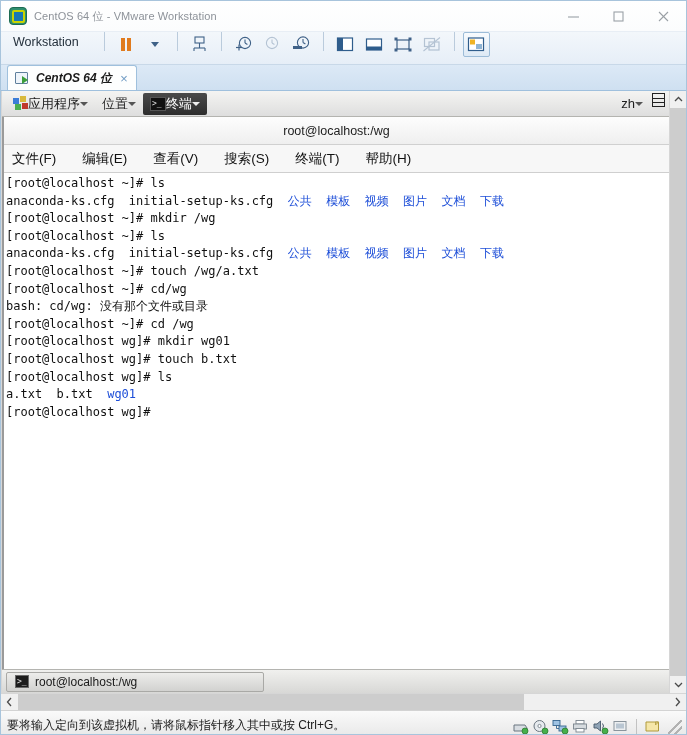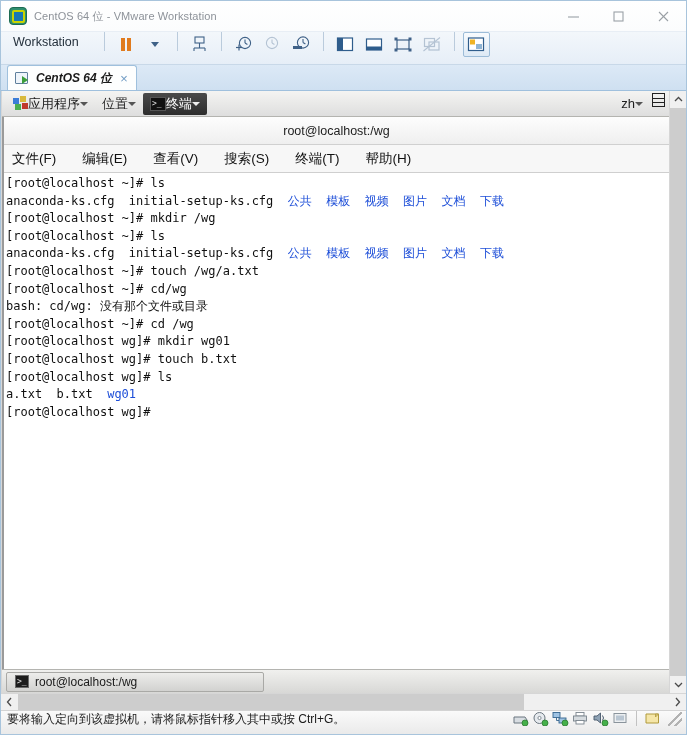--- a/index.html
+++ b/index.html
@@ -269,21 +269,21 @@
     color: #5a5a5a;
   }
   .h-thumb { flex: 0 0 506px; background: #cdcdcd; }
   .h-rest { flex: 1 1 auto; background: #f0f0f0; }
 
   
   .statusbar {
     flex: 0 0 24px; height: 24px;
     background: linear-gradient(#fafafa, #eaeaea);
     border-top: 1px solid #d3d3d3;
-    display: flex; align-items: flex-start;
+    display: flex; align-items: flex-end;
     padding: 0 4px 0 6px;
     font-size: 12px; color: #1b1b1b;
   }
   .status-msg { white-space: nowrap; }
   .status-icons { margin-left: auto; display: flex; align-items: center; gap: 3px; }
   .st-ico { width: 17px; height: 15px; position: relative; display:block; }
   .st-sep { width: 1px; height: 15px; background: #c2c2c2; margin: 0 4px; }
   .grip {
     width: 14px; height: 14px; margin-left: 4px;
     background:

